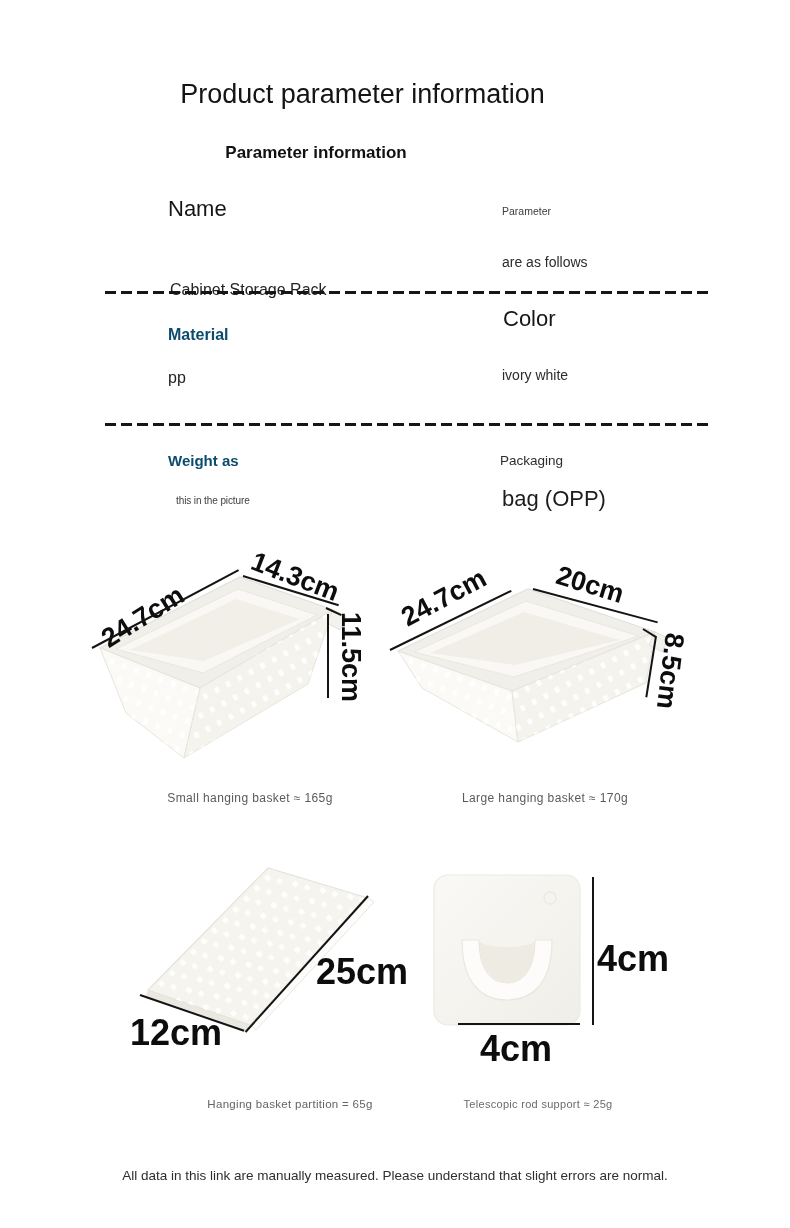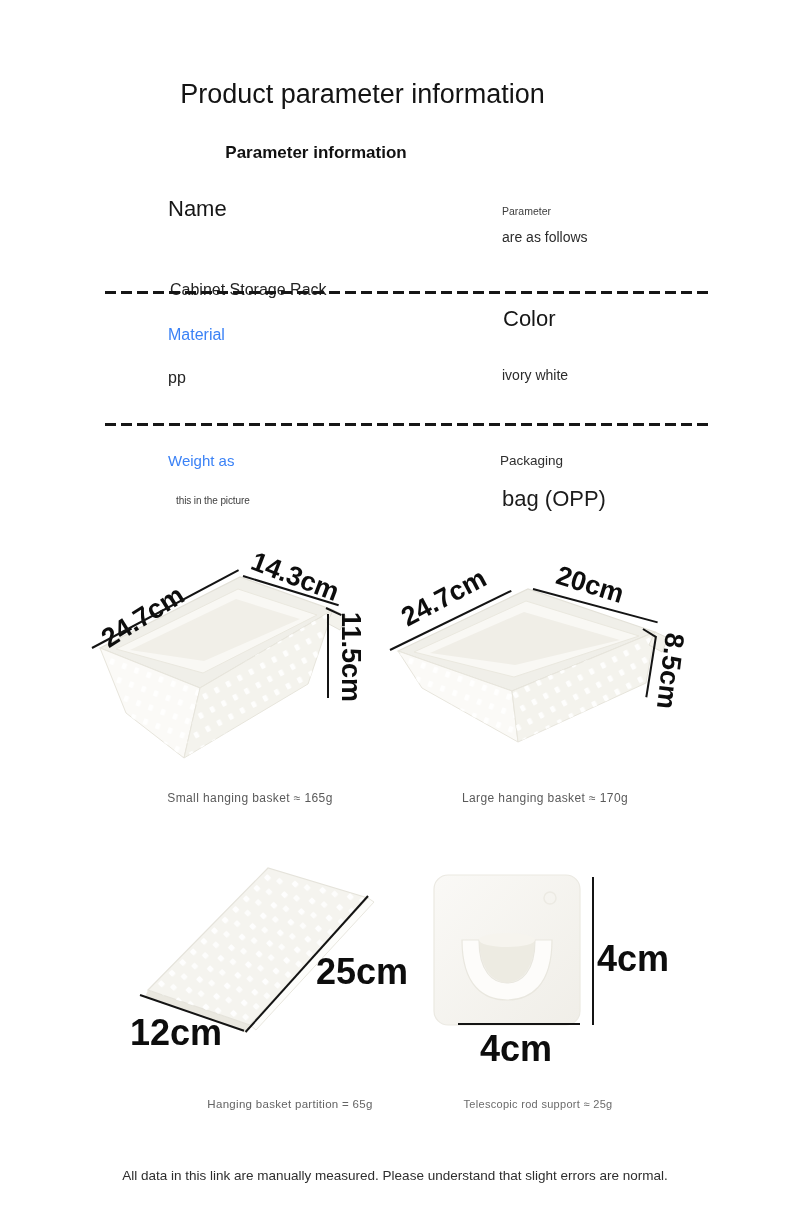--- a/index.html
+++ b/index.html
@@ -5,21 +5,21 @@
   html,body{margin:0;padding:0;background:#ffffff;}
   .page{position:relative;width:790px;height:1228px;background:#ffffff;overflow:hidden;
         font-family:"Liberation Sans",sans-serif;color:#1a1a1a;}
   .abs{position:absolute;white-space:nowrap;line-height:1.15;}
   .center-block{position:absolute;text-align:center;}
   .title{top:79px;left:0;width:725px;font-size:27px;font-weight:500;color:#141414;}
   .subtitle{top:143px;left:0;width:632px;font-size:17px;font-weight:700;color:#111;}
   .divider{position:absolute;left:105px;width:607px;height:3px;
            background:repeating-linear-gradient(90deg,#161616 0 11px,transparent 11px 16px);}
   .lbl-lg{font-size:22px;font-weight:500;color:#161616;text-align:center;}
-  .lbl-md{font-size:16px;font-weight:400;color:#3b82f6;}
+  .lbl-md{font-size:16px;font-weight:700;color:#0c4a6e;}
   .lbl-sm{font-size:13.5px;font-weight:400;color:#2e2e2e;}
   .lbl-xs{font-size:10.5px;font-weight:400;color:#3c3c3c;}
   .val-lg{font-size:22px;font-weight:400;color:#1c1c1c;}
   .val-md{font-size:16px;font-weight:400;color:#242424;}
   .val-sm{font-size:14px;font-weight:400;color:#2b2b2b;}
   .val-xs{font-size:10px;font-weight:400;color:#3f3f3f;letter-spacing:-0.1px;}
   .dim{position:absolute;font-weight:700;color:#0d0d0d;white-space:nowrap;line-height:1;}
   .dim-b{font-size:27px;}
   .dim-xl{font-size:36px;}
   .vert{writing-mode:vertical-rl;}
@@ -35,21 +35,21 @@
 <body>
 
 <div class="page">
 
   <div class="center-block title">Product parameter information</div>
   <div class="center-block subtitle">Parameter information</div>
 
   <div class="abs lbl-lg" style="left:168px;top:196px;">Name</div>
   <div class="abs val-md" style="left:170px;top:242px;margin-top:39px;">Cabinet Storage Rack</div>
   <div class="abs lbl-xs" style="left:502px;top:205px;">Parameter</div>
-  <div class="abs val-sm" style="left:502px;top:229px;text-align:right;">are as follows</div>
+  <div class="abs val-sm" style="left:502px;top:254px;text-align:right;">are as follows</div>
 
   <div class="divider" style="top:291px;"></div>
 
   <div class="abs lbl-md" style="left:168px;top:326px;">Material</div>
   <div class="abs val-md" style="left:168px;top:369px;">pp</div>
   <div class="abs lbl-lg" style="left:503px;top:306px;">Color</div>
   <div class="abs val-sm" style="left:502px;top:367px;">ivory white</div>
 
   <div class="divider" style="top:423px;"></div>
 

